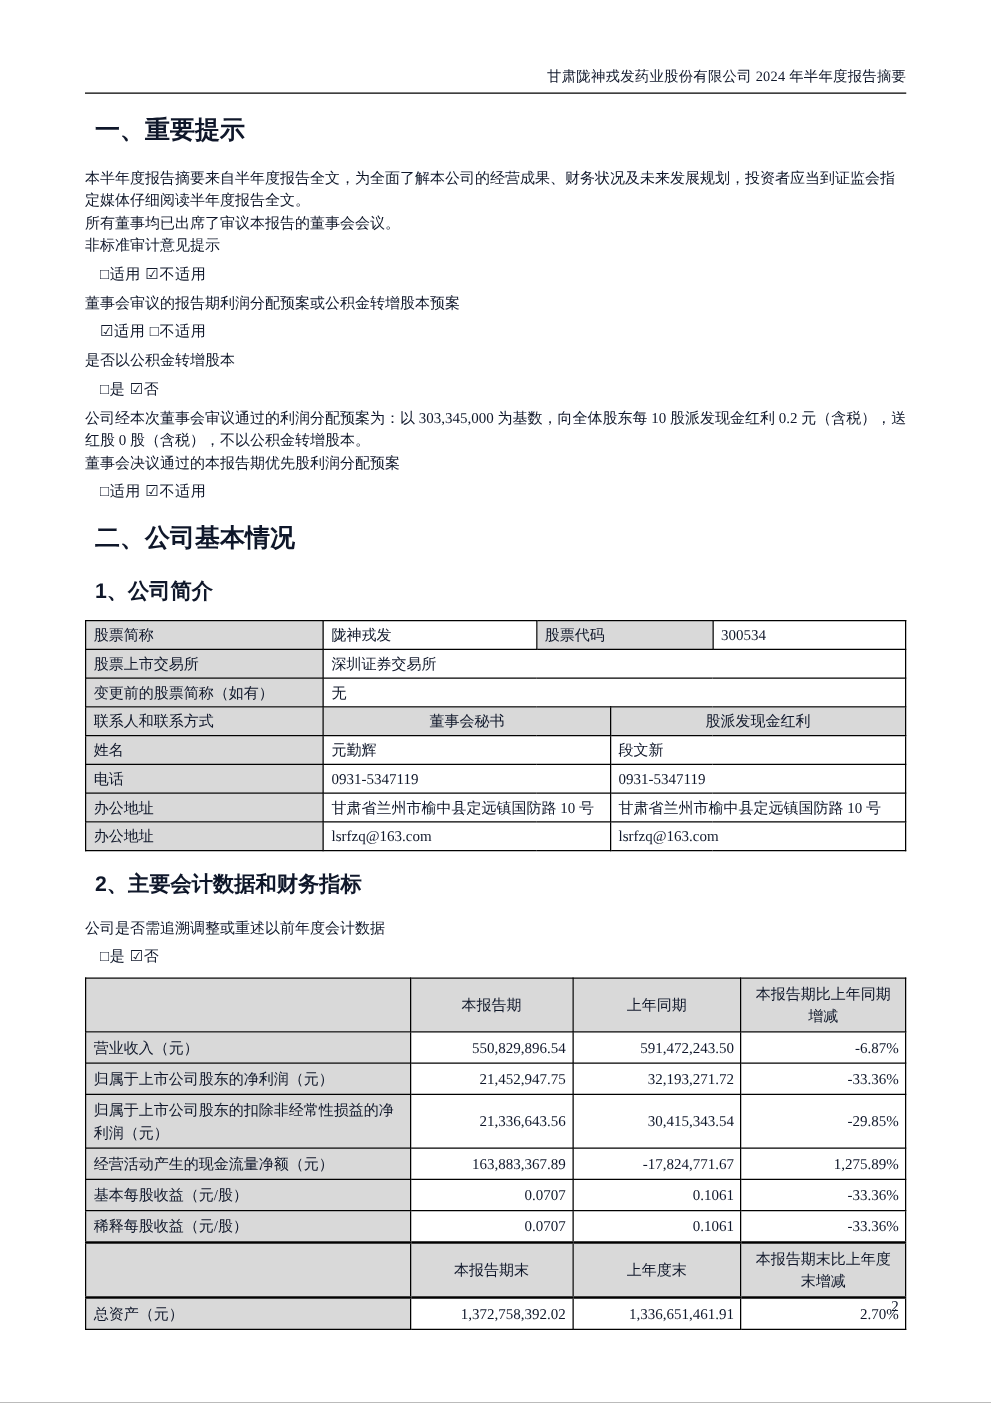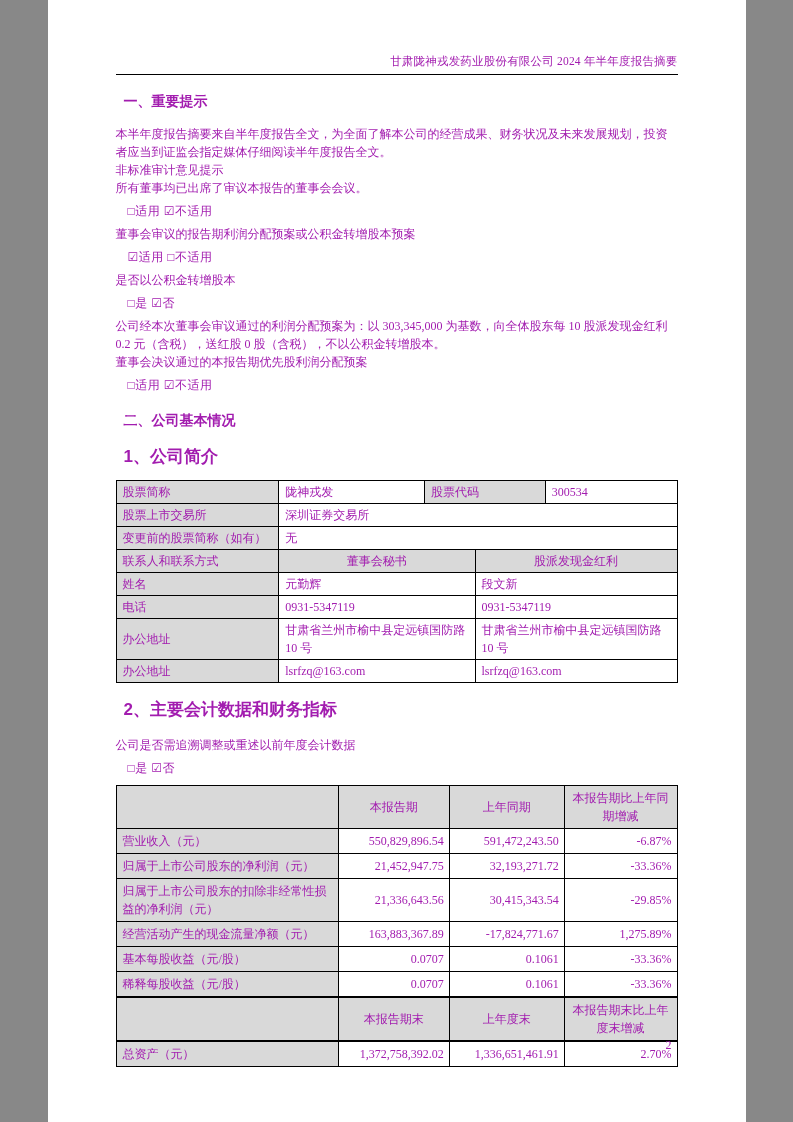--- a/index.html
+++ b/index.html
@@ -1,36 +1,36 @@
 <!DOCTYPE html>
 <html><head>
 <meta charset="utf-8">
 <style>
   html,body{margin:0;padding:0;background:#888;}
   .page{
     position:relative;
-    width:698px;height:1122px;
+    width:793px;height:1122px;
     margin:0 auto;
     background:#ffffff;
     box-sizing:border-box;
     padding:54px 68px 0 68px;
     font-family:"Liberation Serif","DejaVu Serif",serif;
-    font-size:12px;color:#a21caf;
+    font-size:12px;color:#0f172a;
     overflow:hidden;
   }
   .doc-header{
     font-size:11.5px;
     text-align:right;
     padding-bottom:5px;
     border-bottom:1.5px solid #000;
     letter-spacing:.2px;
   }
   h1.sec{
     font-family:Liberation Mono, monospace;
-    font-size:14px;font-weight:bold;
+    font-size:20px;font-weight:bold;
     margin:18px 0 0 8px;line-height:1.3;
   }
   h2.sub{
     font-family:"Liberation Sans","DejaVu Sans",sans-serif;
     font-size:17px;font-weight:bold;
     margin:16px 0 0 8px;line-height:1.3;
   }
   p.body{margin:0;line-height:18px;}
   p.first{margin-top:14px;}
   p.cbx{margin:5px 12px;line-height:18px;letter-spacing:.5px;}
@@ -65,22 +65,22 @@
 </head>
 <body>
 
 <div class="page">
 
   <div class="doc-header">甘肃陇神戎发药业股份有限公司 2024 年半年度报告摘要</div>
 
   <h1 class="sec">一、重要提示</h1>
 
   <p class="body first">本半年度报告摘要来自半年度报告全文，为全面了解本公司的经营成果、财务状况及未来发展规划，投资者应当到证监会指定媒体仔细阅读半年度报告全文。</p>
+  <p class="body">所有董事均已出席了审议本报告的董事会会议。</p>
   <p class="body">非标准审计意见提示</p>
-  <p class="body">所有董事均已出席了审议本报告的董事会会议。</p>
   <p class="cbx">□适用 ☑不适用</p>
   <p class="body">董事会审议的报告期利润分配预案或公积金转增股本预案</p>
   <p class="cbx">☑适用 □不适用</p>
   <p class="body">是否以公积金转增股本</p>
   <p class="cbx">□是 ☑否</p>
   <p class="body">公司经本次董事会审议通过的利润分配预案为：以 303,345,000 为基数，向全体股东每 10 股派发现金红利 0.2 元（含税），送红股 0 股（含税），不以公积金转增股本。</p>
   <p class="body">董事会决议通过的本报告期优先股利润分配预案</p>
   <p class="cbx">□适用 ☑不适用</p>
 
   <h1 class="sec">二、公司基本情况</h1>

